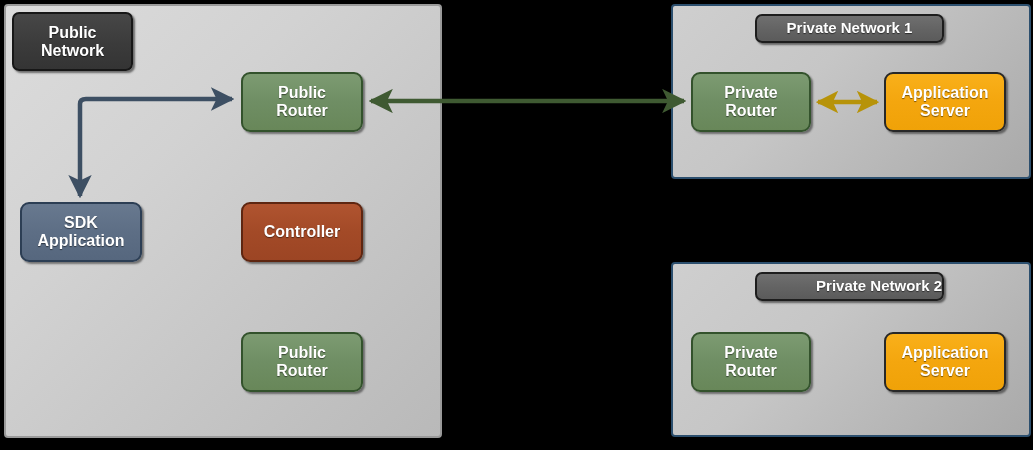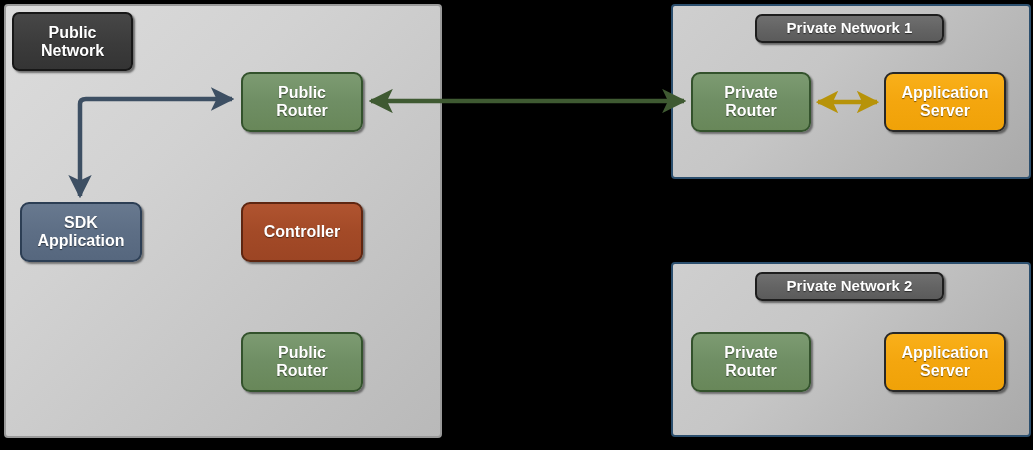--- a/index.html
+++ b/index.html
@@ -79,21 +79,21 @@
     left: 12px; top: 12px;
     width: 121px; height: 59px;
     font-size: 16px;
   }
   .title-private-net {
     left: 755px;
     width: 189px; height: 29px;
     font-size: 15px;
   }
   .title-pn1 { top: 14px; }
-  .title-pn2 { top: 272px; }
+  .title-pn2 { top: 272px; justify-content: flex-end; }
 
   
   .node {
     position: absolute;
     box-sizing: border-box;
     display: flex;
     align-items: center;
     justify-content: center;
     text-align: center;
     font-weight: bold;

